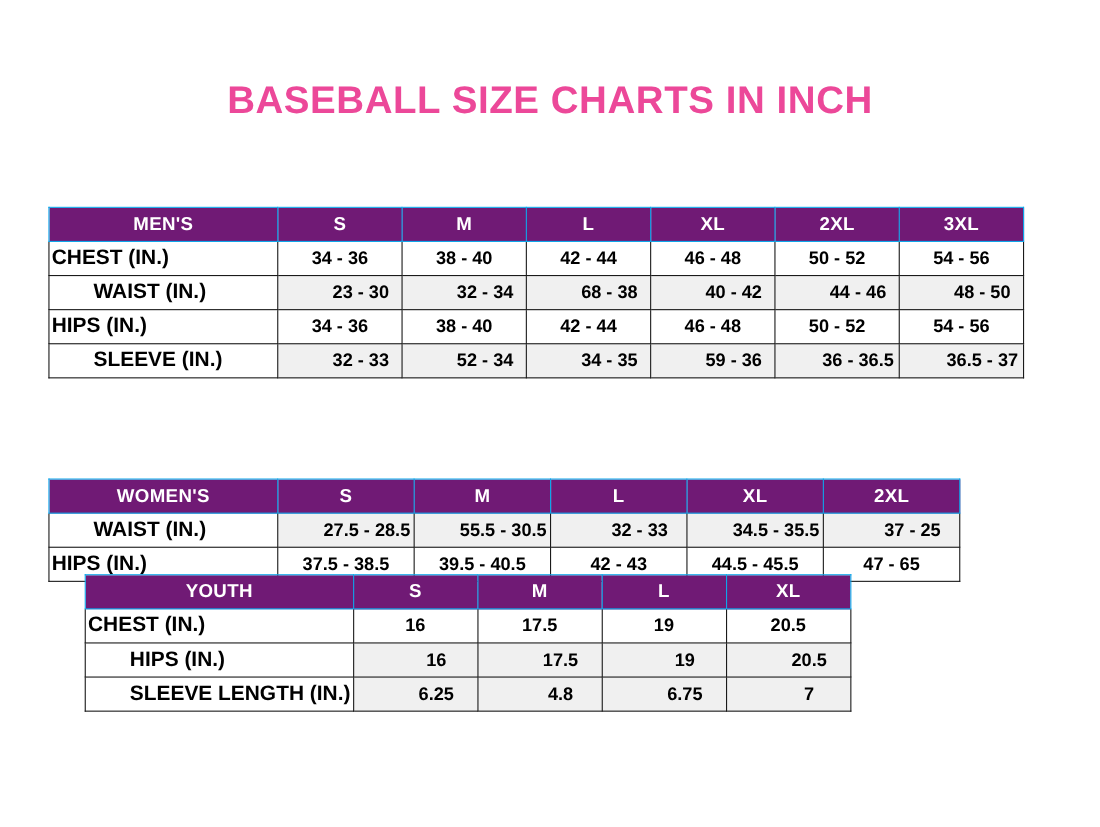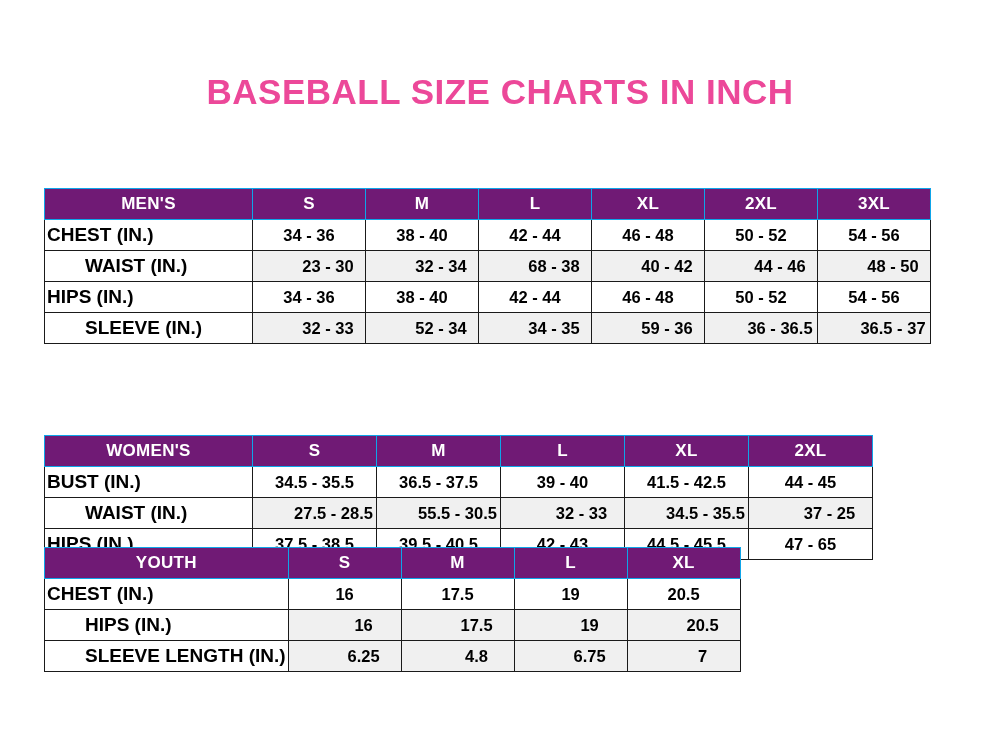--- a/index.html
+++ b/index.html
@@ -30,21 +30,21 @@
     font-weight: bold;
     letter-spacing: 0.5px;
     color: #ec4899;
   }
   .chart-block {
     position: absolute;
     left: 44px;
   }
   #block-men  { top: 188px; }
   #block-women{ top: 391px; margin-top: 44px; }
-  #block-youth{ top: 547px; }
+  #block-youth{ top: 522px; margin-left: 33px; }
 
   table.size-table {
     border-collapse: collapse;
     table-layout: fixed;
   }
   table.size-table td, table.size-table th {
     border: 1px solid #1a1a1a;
     text-align: center;
     font-weight: bold;
     font-size: 16.5px;
@@ -170,28 +170,20 @@
         <tr>
           <th class="rowlabel-head">WOMEN'S</th>
           <th>S</th>
           <th>M</th>
           <th>L</th>
           <th>XL</th>
           <th>2XL</th>
         </tr>
       </thead>
       <tbody>
-        <tr>
-          <td class="rowlabel">BUST (IN.)</td>
-          <td>34.5 - 35.5</td>
-          <td>36.5 - 37.5</td>
-          <td>39 - 40</td>
-          <td>41.5 - 42.5</td>
-          <td>44 - 45</td>
-        </tr>
         <tr class="alt">
           <td class="rowlabel">WAIST (IN.)</td>
           <td>27.5 - 28.5</td>
           <td>55.5 - 30.5</td>
           <td>32 - 33</td>
           <td>34.5 - 35.5</td>
           <td>37 - 25</td>
         </tr>
         <tr>
           <td class="rowlabel">HIPS (IN.)</td>

